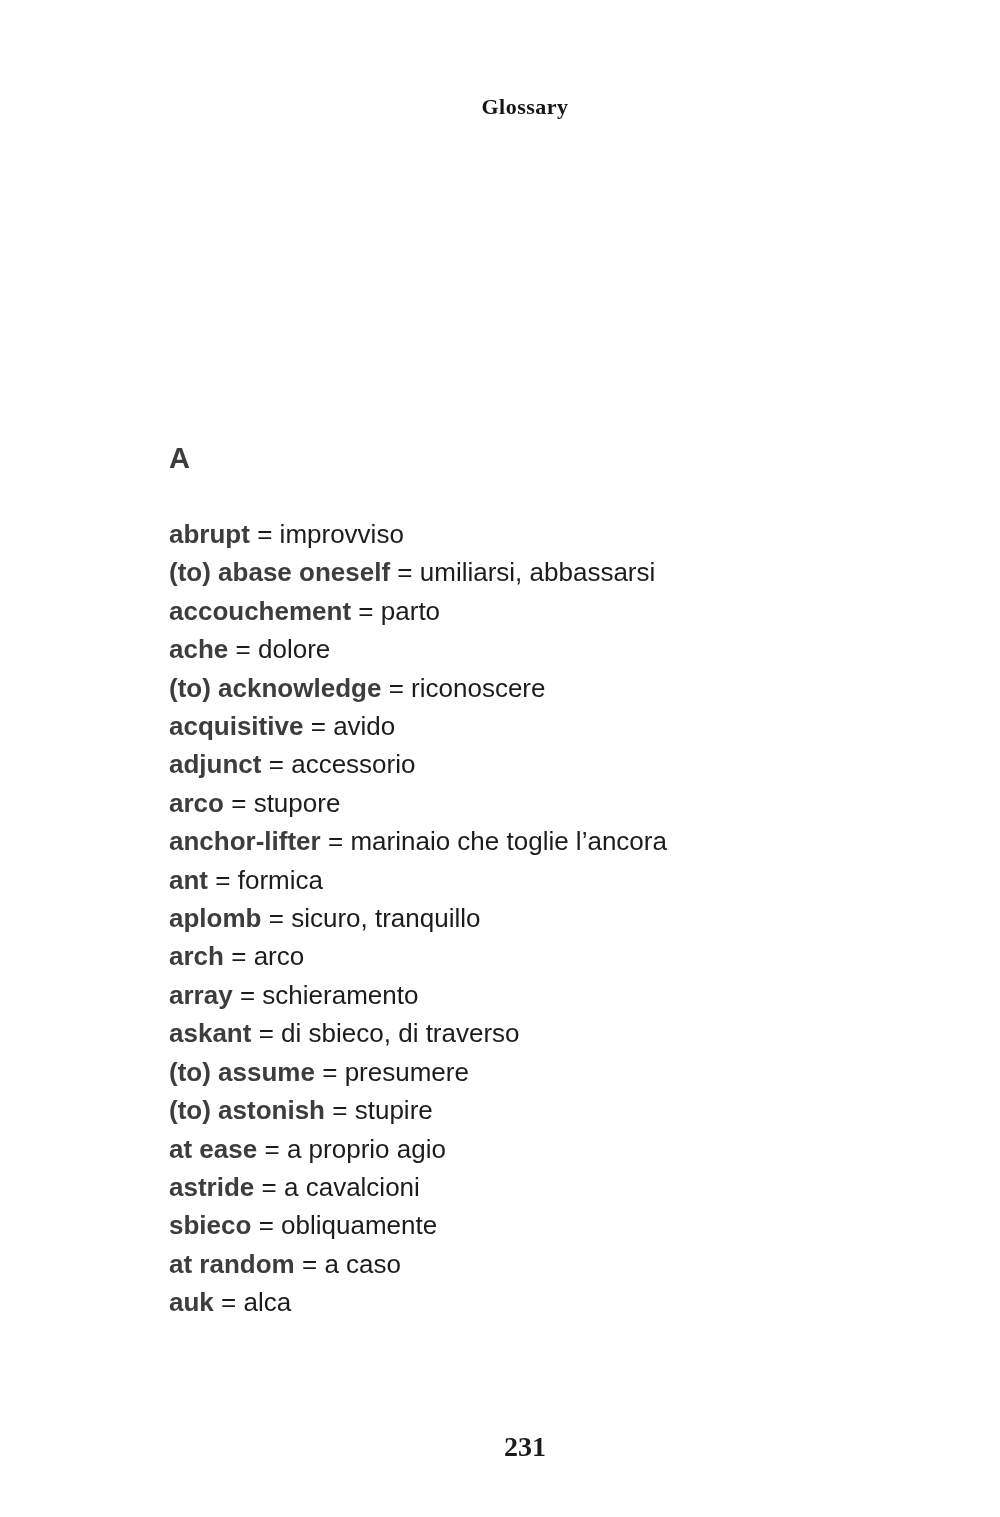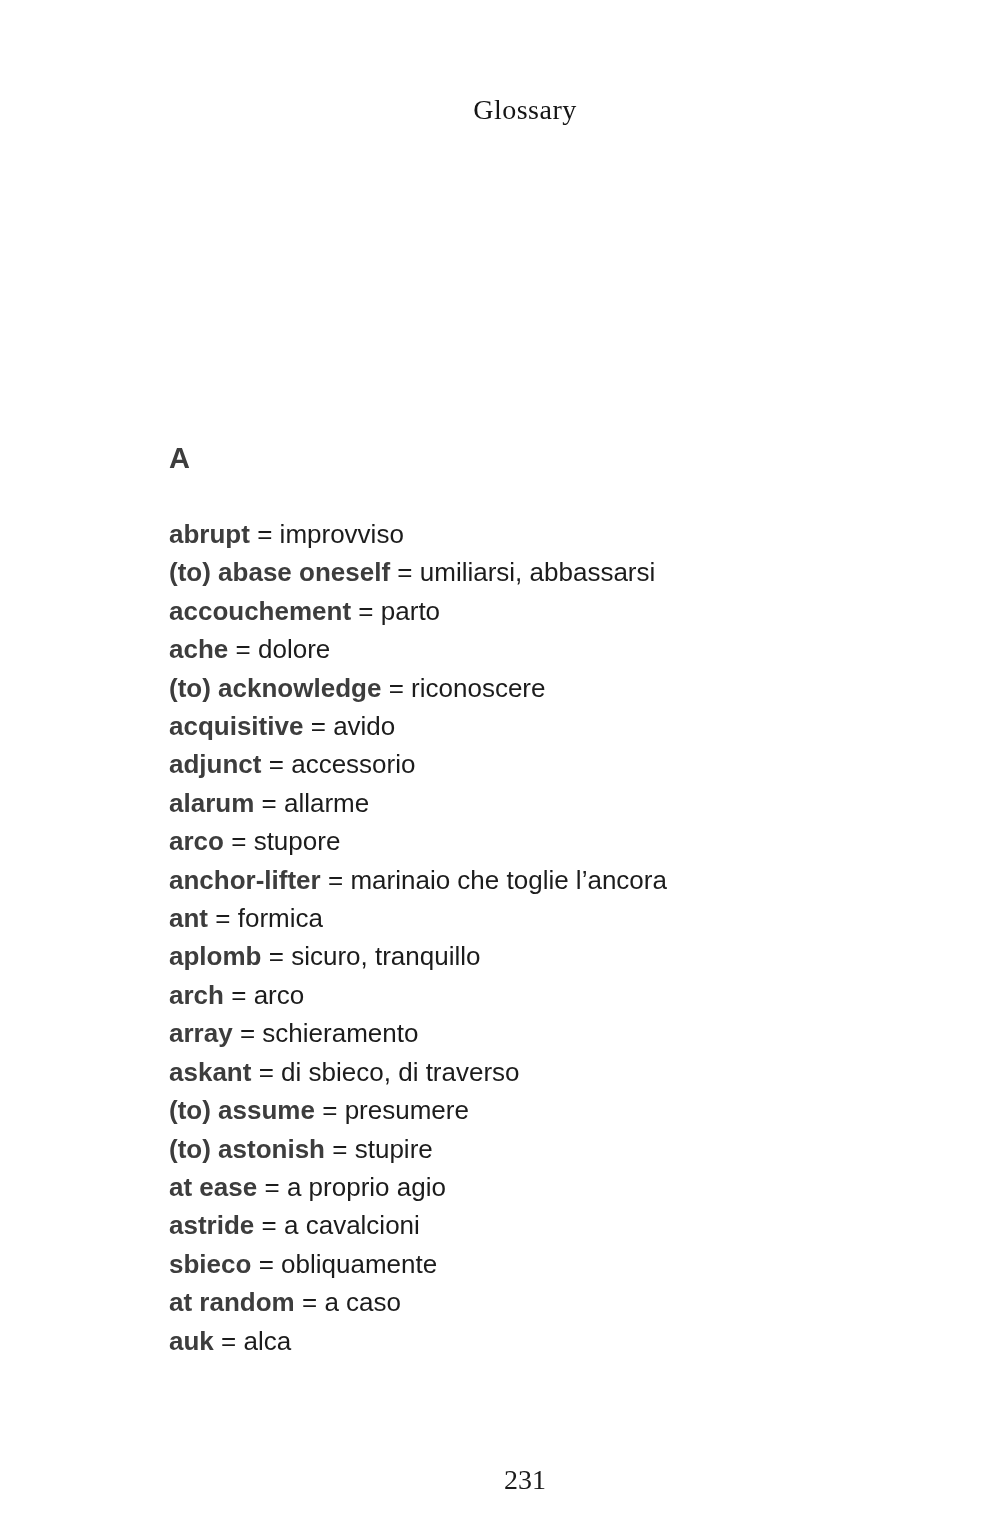--- a/index.html
+++ b/index.html
@@ -14,22 +14,22 @@
     background: #ffffff;
     font-family: "Liberation Sans", "DejaVu Sans", sans-serif;
     overflow: hidden;
   }
   .title {
     position: absolute;
     top: 94px;
     left: 525px;
     transform: translateX(-50%);
     font-family: "Liberation Serif", "DejaVu Serif", serif;
-    font-weight: 400;
-    font-size: 28px;
+    font-weight: 700;
+    font-size: 22px;
     color: #151515;
     letter-spacing: 0.5px;
     white-space: nowrap;
   }
   .section-letter {
     position: absolute;
     top: 442px;
     left: 169px;
     font-size: 29px;
     font-weight: 700;
@@ -50,45 +50,45 @@
   .entry .term {
     font-weight: 700;
     color: #3d3d3d;
   }
   .entry .sep {
     margin: 0 0.28em;
     color: #1c1c1c;
   }
   .page-number {
     position: absolute;
-    top: 1464px;
+    top: 1431px;
     left: 525px;
     transform: translateX(-50%);
     font-family: "Liberation Serif", "DejaVu Serif", serif;
     font-size: 28px;
     color: #1a1a1a;
+    font-weight: bold;
   }
 </style>
 </head>
 <body>
 
 <div class="page">
   <div class="title">Glossary</div>
 
   <div class="section-letter">A</div>
 
   <div class="entries">
       <div class="entry"><span class="term">abrupt</span><span class="sep">=</span><span class="def">improvviso</span></div>
       <div class="entry"><span class="term">(to) abase oneself</span><span class="sep">=</span><span class="def">umiliarsi, abbassarsi</span></div>
       <div class="entry"><span class="term">accouchement</span><span class="sep">=</span><span class="def">parto</span></div>
       <div class="entry"><span class="term">ache</span><span class="sep">=</span><span class="def">dolore</span></div>
       <div class="entry"><span class="term">(to) acknowledge</span><span class="sep">=</span><span class="def">riconoscere</span></div>
       <div class="entry"><span class="term">acquisitive</span><span class="sep">=</span><span class="def">avido</span></div>
       <div class="entry"><span class="term">adjunct</span><span class="sep">=</span><span class="def">accessorio</span></div>
-      <div class="entry"><span class="term">alarum</span><span class="sep">=</span><span class="def">allarme</span></div>
       <div class="entry"><span class="term">arco</span><span class="sep">=</span><span class="def">stupore</span></div>
       <div class="entry"><span class="term">anchor-lifter</span><span class="sep">=</span><span class="def">marinaio che toglie l’ancora</span></div>
       <div class="entry"><span class="term">ant</span><span class="sep">=</span><span class="def">formica</span></div>
       <div class="entry"><span class="term">aplomb</span><span class="sep">=</span><span class="def">sicuro, tranquillo</span></div>
       <div class="entry"><span class="term">arch</span><span class="sep">=</span><span class="def">arco</span></div>
       <div class="entry"><span class="term">array</span><span class="sep">=</span><span class="def">schieramento</span></div>
       <div class="entry"><span class="term">askant</span><span class="sep">=</span><span class="def">di sbieco, di traverso</span></div>
       <div class="entry"><span class="term">(to) assume</span><span class="sep">=</span><span class="def">presumere</span></div>
       <div class="entry"><span class="term">(to) astonish</span><span class="sep">=</span><span class="def">stupire</span></div>
       <div class="entry"><span class="term">at ease</span><span class="sep">=</span><span class="def">a proprio agio</span></div>

